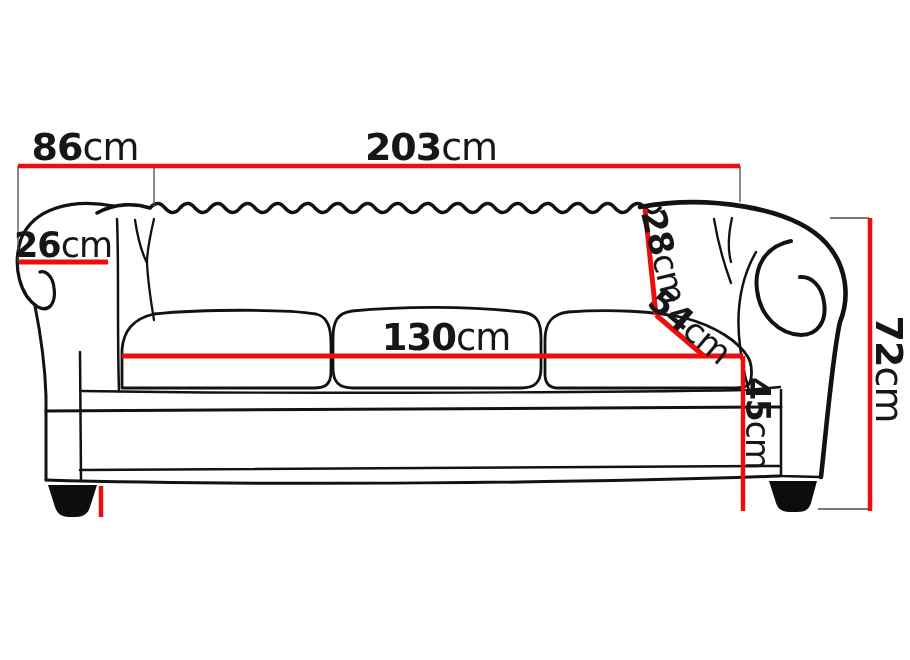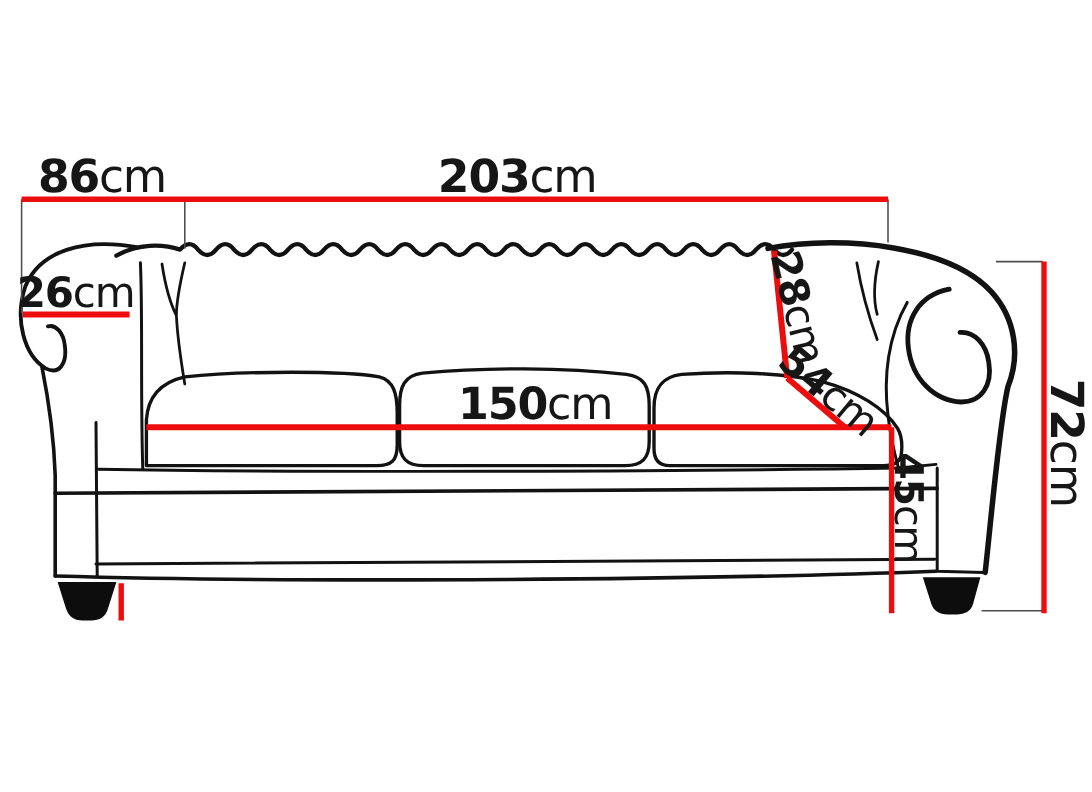--- a/index.html
+++ b/index.html
@@ -92,21 +92,21 @@
 
   <div class="dim" style="left:664px;top:256px;font-size:34px;transform:translate(-50%,-50%) rotate(76deg);">
     <span class="val">28</span><span class="unit">cm</span>
   </div>
 
   <div class="dim" style="left:690px;top:326px;font-size:34px;transform:translate(-50%,-50%) rotate(40deg);">
     <span class="val">54</span><span class="unit">cm</span>
   </div>
 
   <div class="dim" style="left:446px;top:337px;font-size:37px;transform:translate(-50%,-50%);">
-    <span class="val">150</span><span class="unit">cm</span>
+    <span class="val">130</span><span class="unit">cm</span>
   </div>
 
   <div class="dim" style="left:757px;top:423px;font-size:33px;transform:translate(-50%,-50%) rotate(90deg);">
     <span class="val">45</span><span class="unit">cm</span>
   </div>
 
   <div class="dim" style="left:889px;top:369px;font-size:38px;transform:translate(-50%,-50%) rotate(90deg);">
     <span class="val">72</span><span class="unit">cm</span>
   </div>
 

